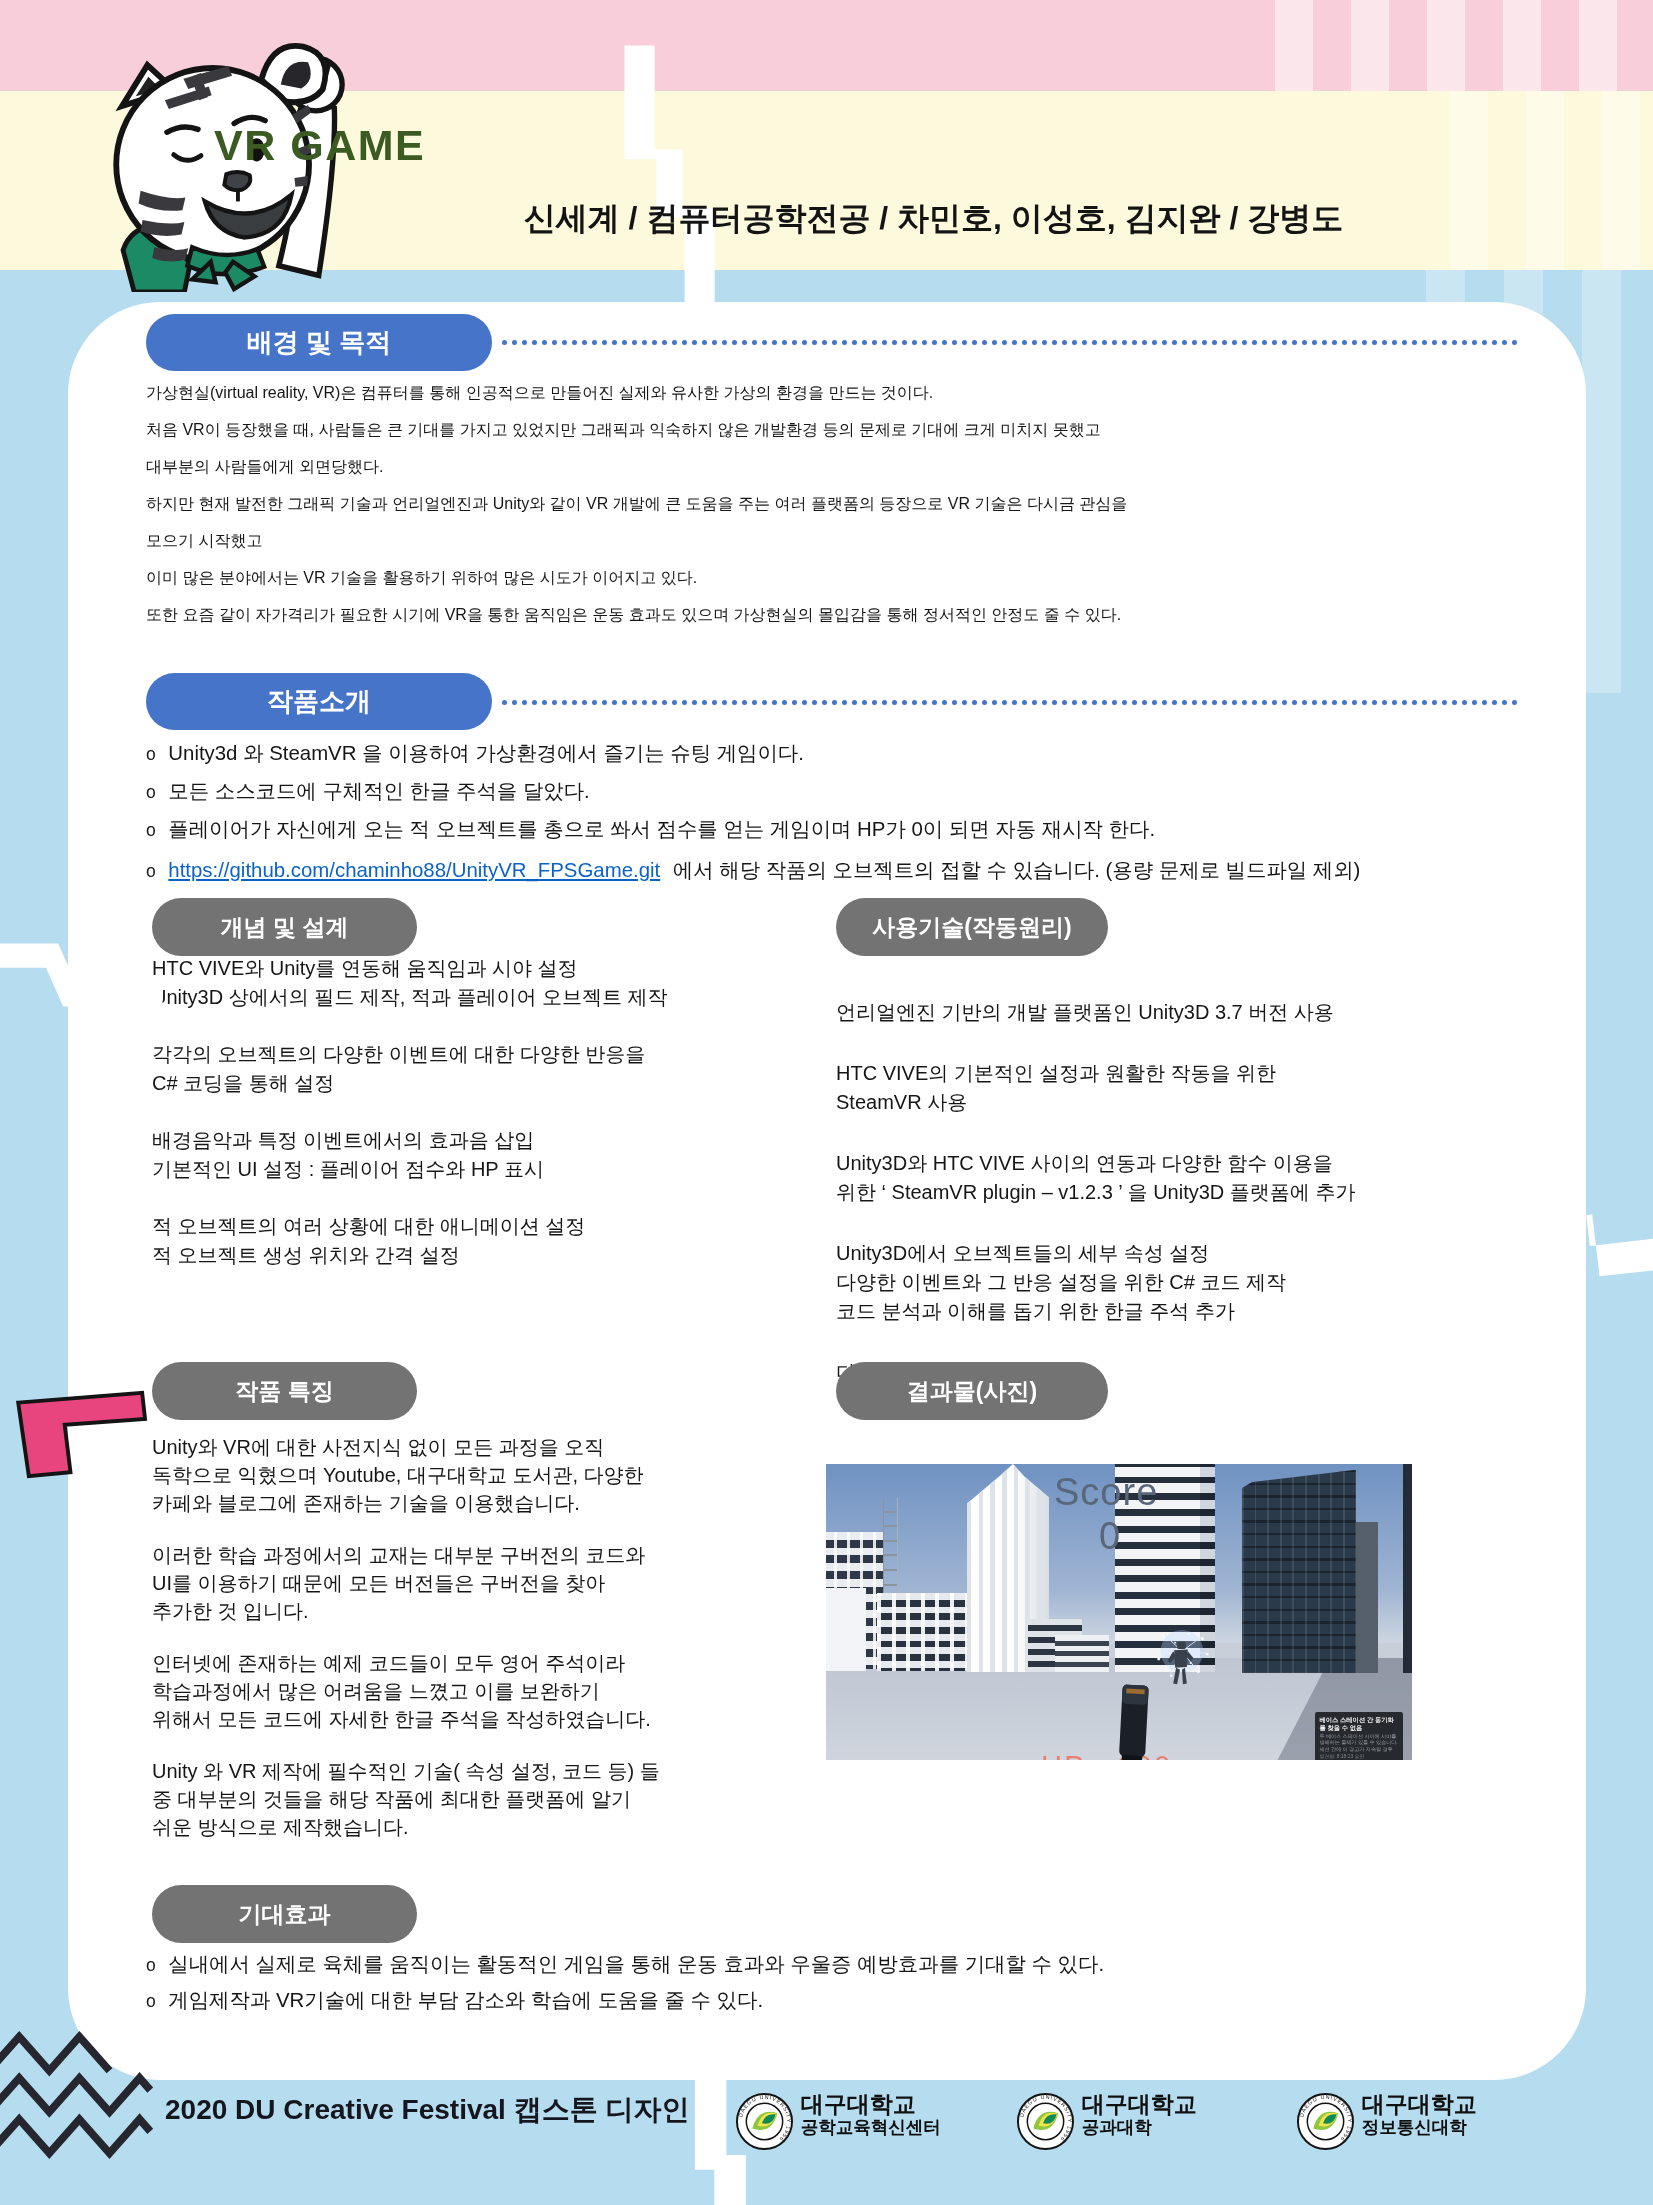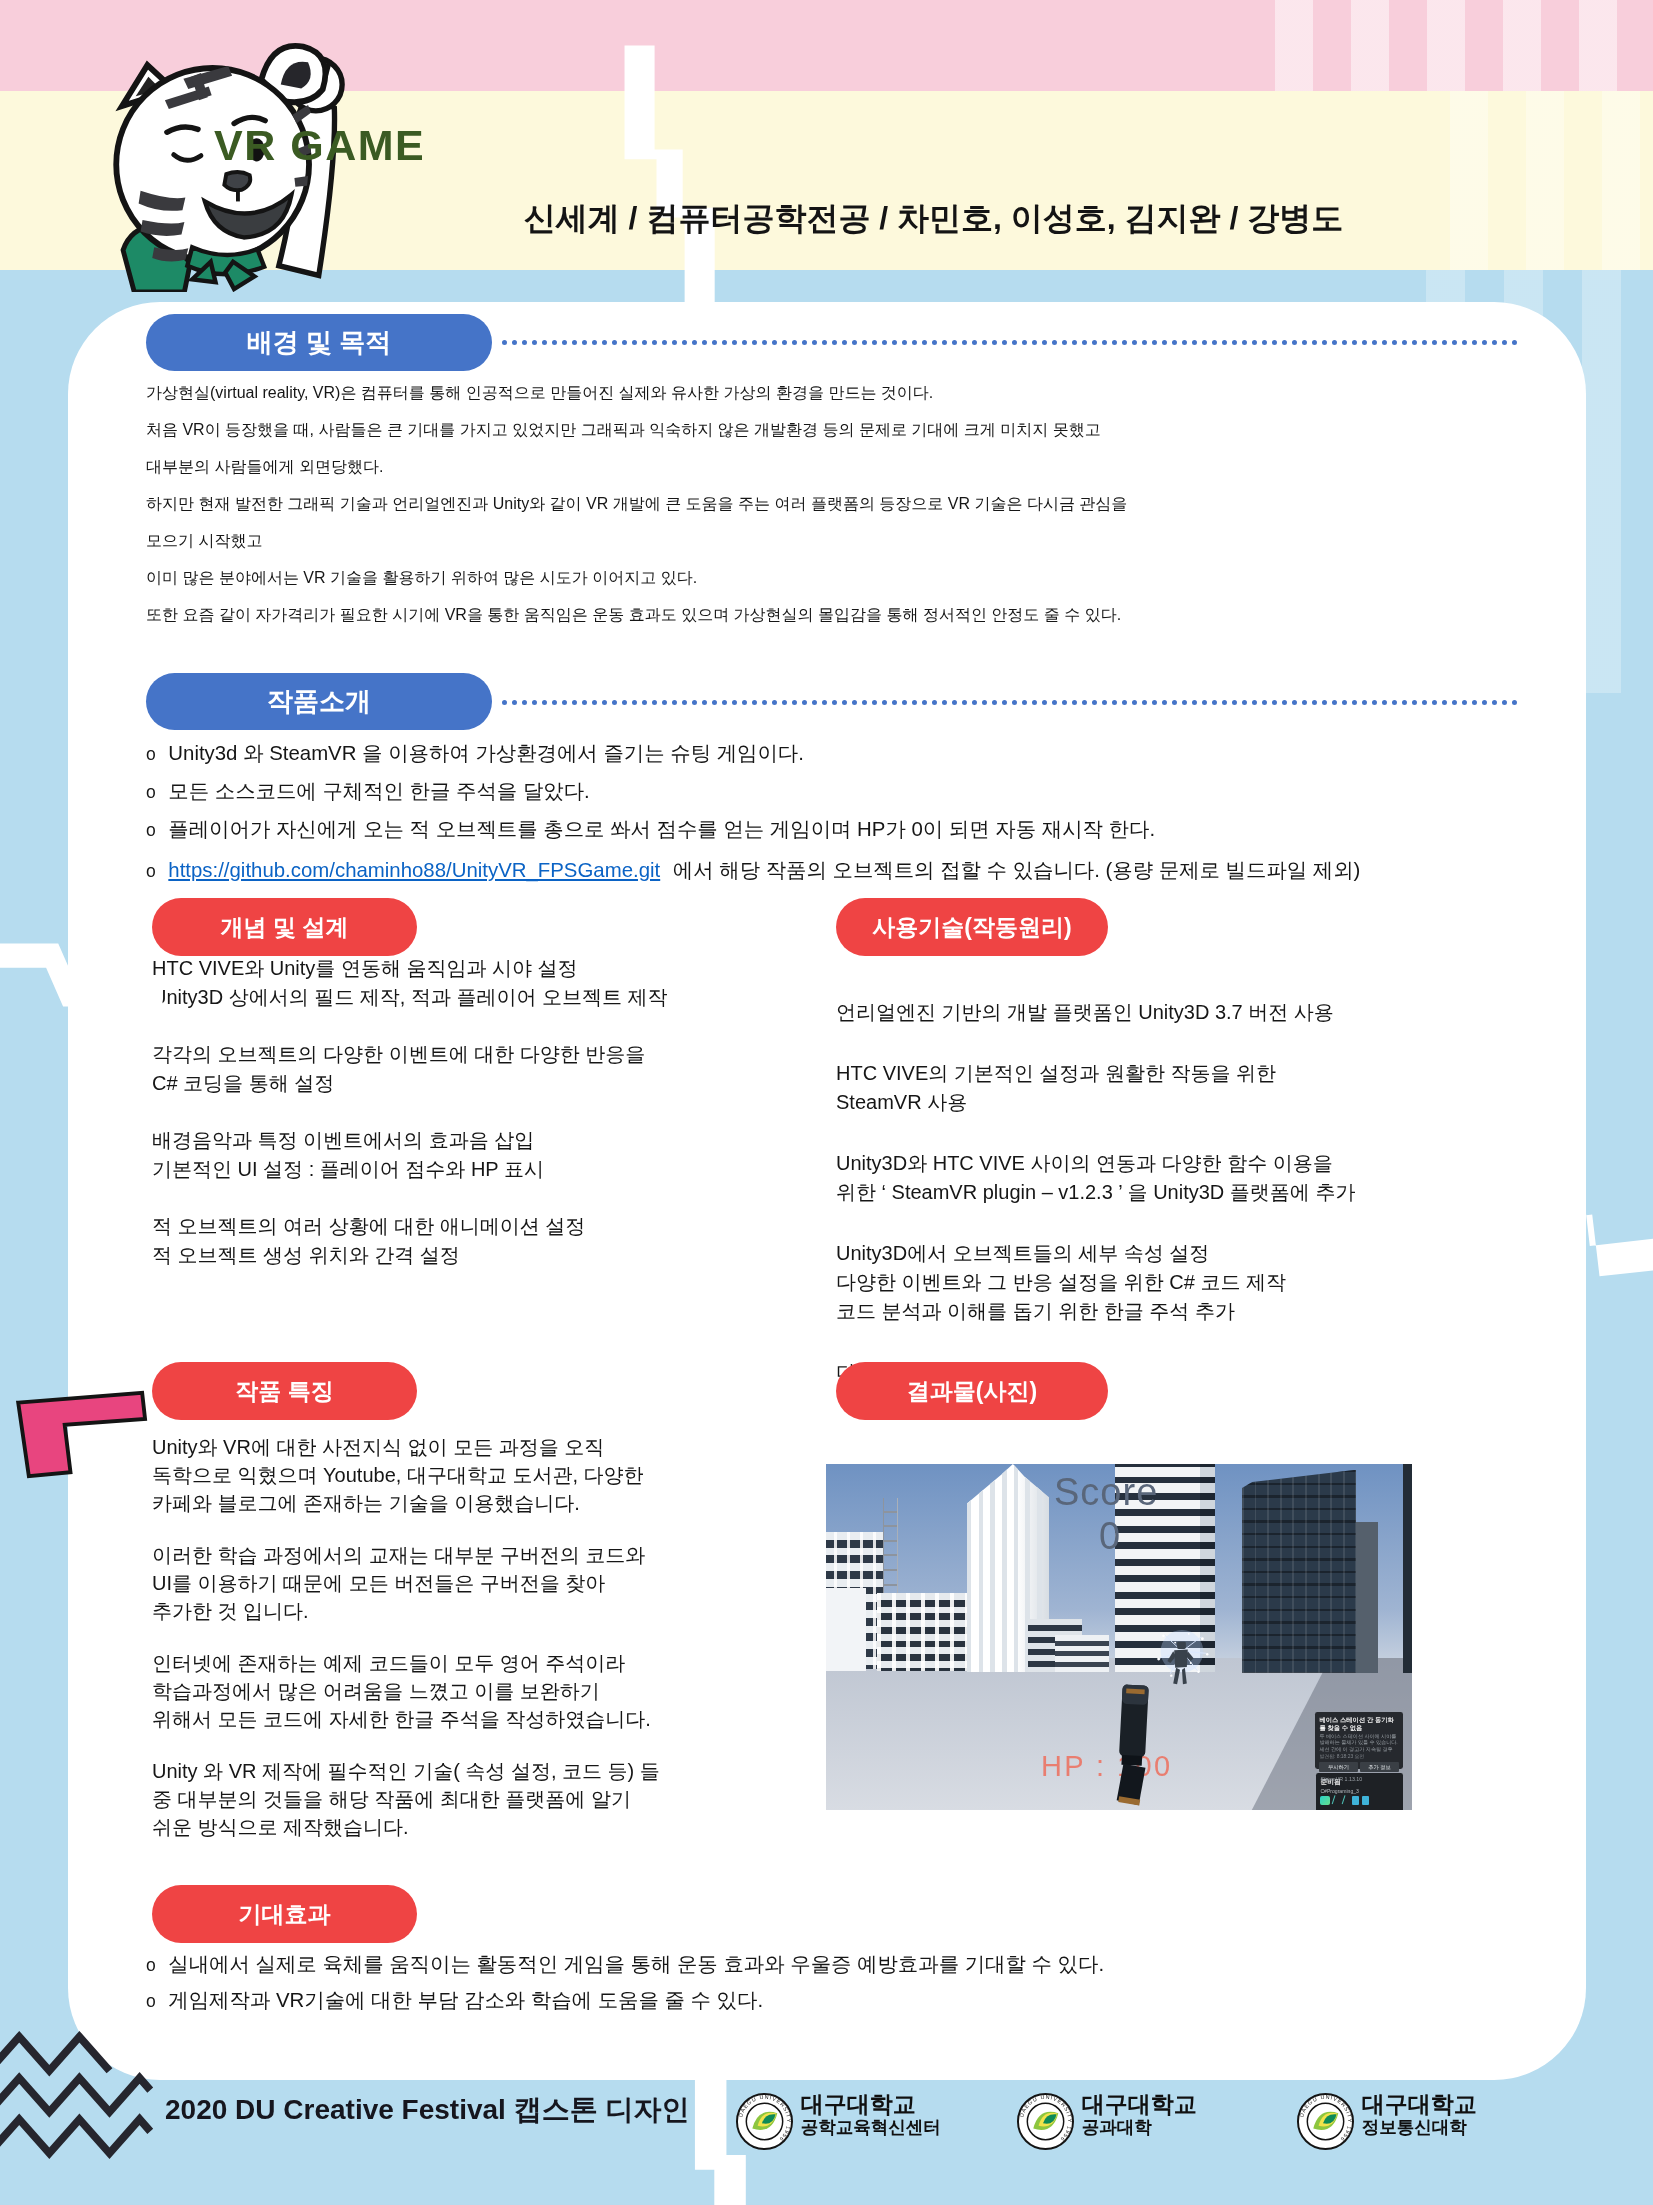--- a/index.html
+++ b/index.html
@@ -14,37 +14,37 @@
   .cream-stripes{right:0;top:91px;width:204px;height:179px;
     background:repeating-linear-gradient(90deg, rgba(255,255,255,.35) 0 38px, rgba(255,255,255,0) 38px 76px);}
   .blue-stripes{right:0;top:270px;width:228px;height:423px;
     background:repeating-linear-gradient(90deg, rgba(255,255,255,.28) 0 39px, rgba(255,255,255,0) 39px 78px);}
   .card{left:68px;top:302px;width:1518px;height:1778px;background:#ffffff;border-radius:92px;}
   .page-title{left:214px;top:121px;width:1439px;text-align:left;font-size:43px;font-weight:700;
     color:#3b5b23;letter-spacing:1.5px;}
   .page-subtitle{left:214px;top:197px;width:1439px;text-align:center;font-size:32px;font-weight:700;color:#141414;}
   .pill-blue{background:#4574c8;color:#fff;border-radius:31px;display:flex;align-items:center;justify-content:center;
     font-size:26px;font-weight:700;width:346px;height:57px;}
-  .pill-green{background:#ef4444;color:#fff;border-radius:30px;display:flex;align-items:center;justify-content:center;
+  .pill-green{background:#737373;color:#fff;border-radius:30px;display:flex;align-items:center;justify-content:center;
     font-size:23px;font-weight:700;height:58px;}
   .dotline{border-top:5.3px dotted #4574c8;width:1016px;height:0;}
   .body-text{font-size:16px;color:#161616;line-height:37px;}
   .bullet-line{display:flex;gap:12.6px;align-items:baseline;font-size:20.4px;color:#161616;line-height:37px;white-space:nowrap;}
   .bullet-glyph{font-size:17.5px;}
   .link{color:#0b63c5;text-decoration:underline;}
   .col-text{font-size:20px;color:#161616;}
   .concept-lines{line-height:29px;}
   .concept-lines .group{margin-bottom:28px;}
   .tech-lines{line-height:29px;}
   .tech-lines .group{margin-bottom:22.4px;margin-top:32px;}
   .feat-lines{line-height:28px;}
   .feat-lines .group{margin-bottom:24px;}
   .expected .bullet-line{line-height:35px;}
   
-  .shot{left:826px;top:1464px;width:586px;height:346px;overflow:hidden;
+  .shot{left:826px;top:1464px;width:586px;height:296px;overflow:hidden;
     background:linear-gradient(180deg,#6f92c2 0%,#9fb4d2 42%,#ccd5e1 60%,#c9cfd9 61%);}
   .shot *{position:absolute;}
   .ground{left:0;top:194px;width:586px;height:152px;background:linear-gradient(180deg,#bfc6d2,#d8dce3);}
   .shadow-wedge{left:404px;top:194px;width:182px;height:152px;background:rgba(88,96,110,.45);
     clip-path:polygon(100% 0,100% 100%,12% 100%,55% 0);}
   .score-text{font-size:38px;color:#59667a;letter-spacing:1px;}
   .hp-text{font-size:29px;color:#e97e70;letter-spacing:2.4px;}
   .notif{left:489px;top:248px;width:88px;height:57px;background:#26292e;border-radius:2.4px;padding:3.9px 4.4px;
     box-sizing:border-box;color:#e8e8e8;}
   .notif-title{font-size:6.3px;font-weight:700;line-height:7.8px;color:#f2f2f2;}

